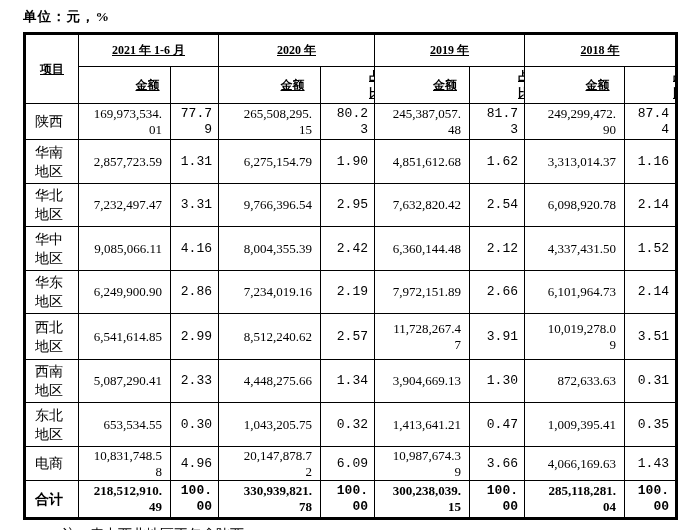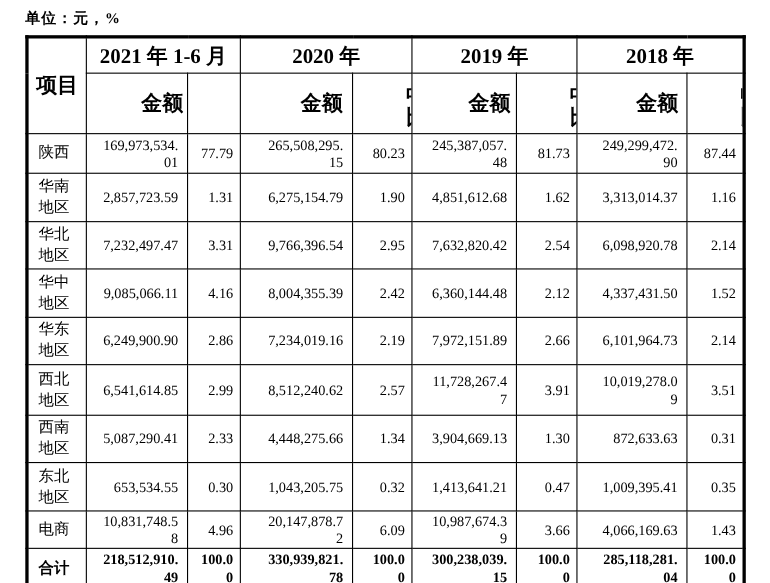--- a/index.html
+++ b/index.html
@@ -27,24 +27,25 @@
     margin-left: 23px;
     border: 3px solid #000;
   }
   .main th, .main td {
     border: 1px solid #000;
     padding: 0;
     vertical-align: middle;
     overflow: hidden;
   }
   .main th {
-    font-size: 19px;
+    font-size: 12px;
     font-weight: bold;
     text-align: center;
     padding: 1px 2px;
+    text-decoration: underline;
   }
   tr.h1 th { height: 29px; }
   tr.h2 th { height: 25px; padding-left: 48px; }
   td.lbl {
     font-size: 14px;
     padding: 2px 6px 2px 9px;
     line-height: 19px;
     text-align: left;
   }
   .num {
@@ -52,20 +53,21 @@
     margin-left: auto;
     margin-right: 8px;
     text-align: right;
     word-break: break-all;
     font-size: 13px;
     line-height: 16px;
   }
   td.rat .num {
     width: 32px;
     margin-right: 6px;
+    font-family: Liberation Mono, monospace;
   }
   tr.r0 { height: 36px; margin-left: 37px; }
   tr.r1 { height: 44px; }
   tr.r2 { height: 42px; }
   tr.r3 { height: 44px; }
   tr.r4 { height: 42px; }
   tr.r5 { height: 46px; }
   tr.r6 { height: 42px; }
   tr.r7 { height: 44px; }
   tr.r8 { height: 34px; }

